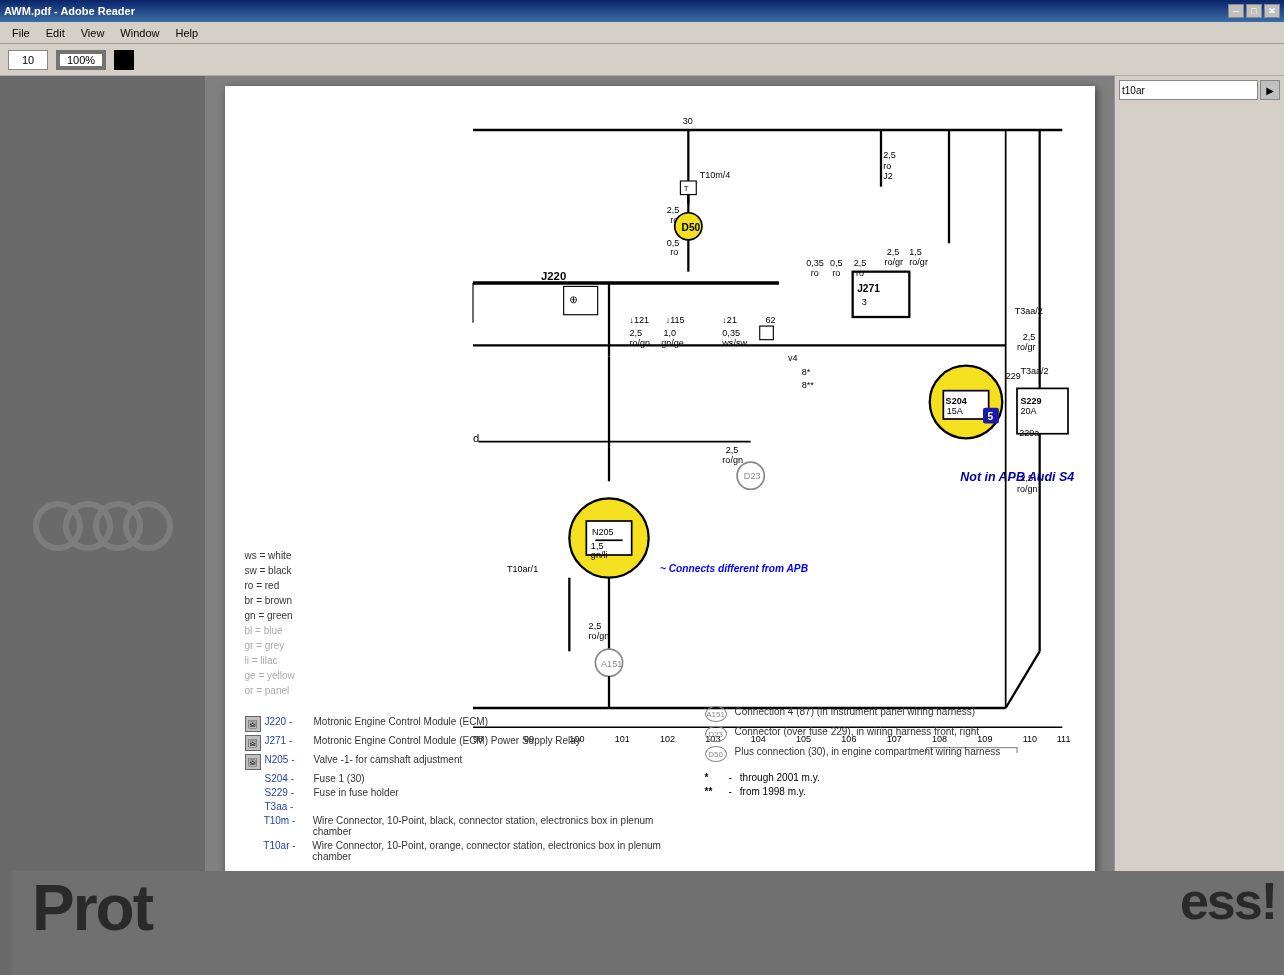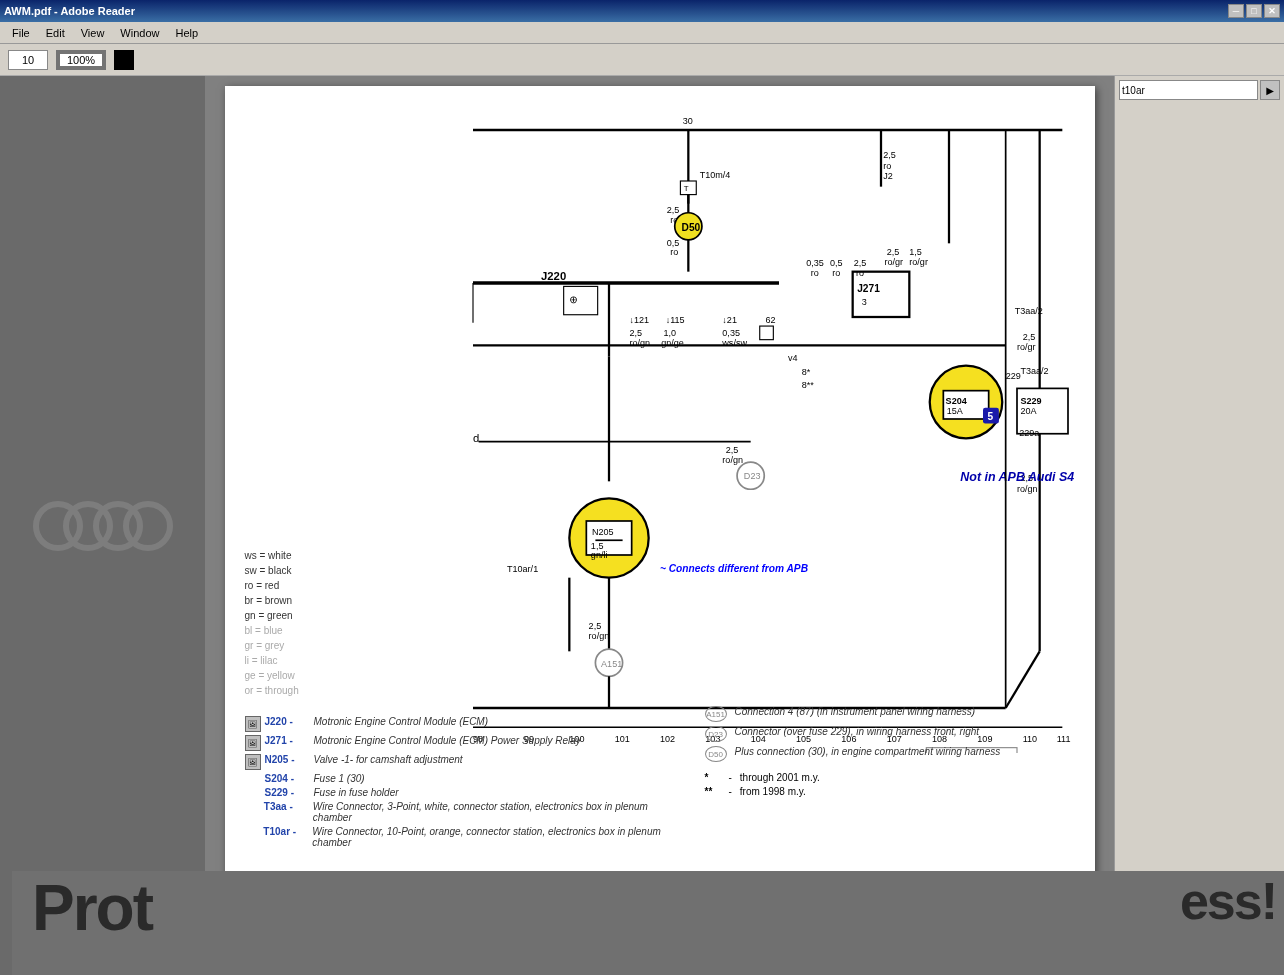--- a/index.html
+++ b/index.html
@@ -177,22 +177,22 @@
       align-items: flex-start;
     }
     .comp-icon {
       width: 16px; height: 16px;
       background: #c0c0c0;
       border: 1px solid #666;
       flex-shrink: 0;
       display: flex; align-items: center; justify-content: center;
       font-size: 8px;
     }
-    .comp-name { font-weight: bold; color: #2244aa; min-width: 45px; }
-    .comp-desc { color: #333; font-style: italic; }
+    .comp-name { font-weight: normal; color: #2244aa; min-width: 45px; }
+    .comp-desc { color: #333; }
 
     
     #promo-overlay {
       position: absolute;
       bottom: 0;
       left: 12px;
       width: 100%;
       height: 104px;
       background: #707070;
       display: flex;
@@ -441,21 +441,21 @@
         <div class="legend-entry">
             <span style="color:#aaa;">gr = grey</span>
           </div>
         <div class="legend-entry">
             <span style="color:#aaa;">li = lilac</span>
           </div>
         <div class="legend-entry">
             <span style="color:#aaa;">ge = <span>yellow</span></span>
           </div>
         <div class="legend-entry">
-            <span style="color:#aaa;">or = through</span>
+            <span style="color:#aaa;">or = panel</span>
           </div>
       </div>
 
       
       <div class="comp-list" style="position:absolute; left:20px; top:620px; width:430px; font-size:10px;">
         <div class="comp-entry">
           <span class="comp-icon">🖼</span>
           <span class="comp-name">J220 -</span>
           <span class="comp-desc">Motronic Engine Control Module (ECM)</span>
         </div>
@@ -475,21 +475,25 @@
           <span class="comp-desc">Fuse 1 (30)</span>
         </div>
         <div class="comp-entry">
           <span style="width:16px;display:inline-block"></span>
           <span class="comp-name">S229 -</span>
           <span class="comp-desc">Fuse in fuse holder</span>
         </div>
         <div class="comp-entry">
           <span style="width:16px;display:inline-block"></span>
           <span class="comp-name">T3aa -</span>
-          <span class="comp-desc">Wire Connector, 3-Point, white, connector station, electronics box in plenum chamber</span>
+        </div>
+        <div class="comp-entry">
+          <span style="width:16px;display:inline-block"></span>
+          <span class="comp-name">T10m -</span>
+          <span class="comp-desc">Wire Connector, 10-Point, black, connector station, electronics box in plenum chamber</span>
         </div>
         <div class="comp-entry">
           <span style="width:16px;display:inline-block"></span>
           <span class="comp-name">T10ar -</span>
           <span class="comp-desc">Wire Connector, 10-Point, orange, connector station, electronics box in plenum chamber</span>
         </div>
       </div>
 
       
       <div style="position:absolute; left:480px; top:620px; width:330px; font-size:10px;">

